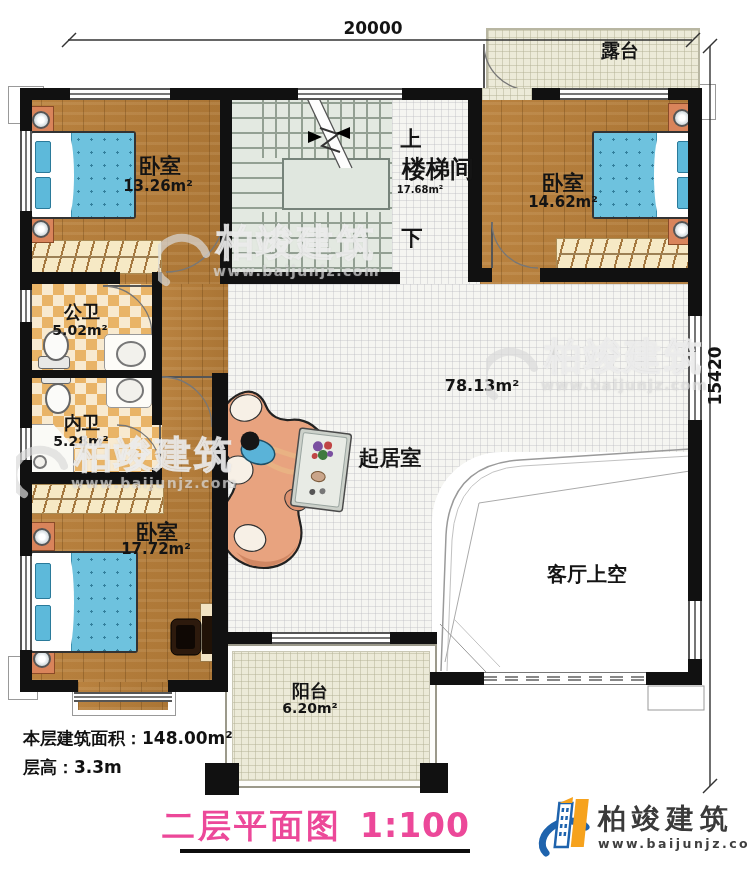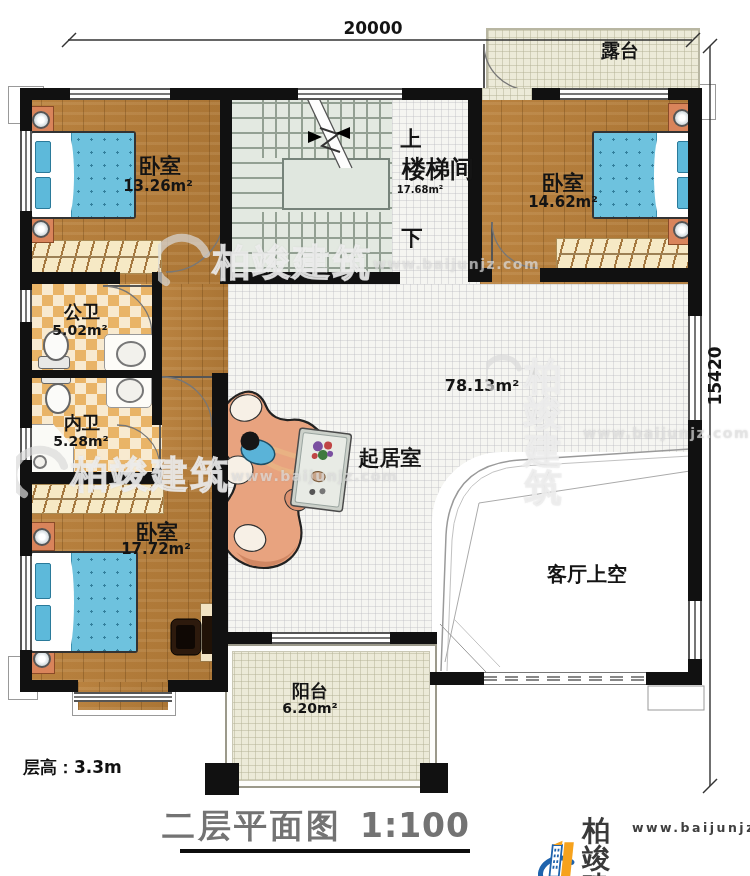--- a/index.html
+++ b/index.html
@@ -61,29 +61,29 @@
   .bowl{background:#fbfbf9;border:2px solid #666;border-radius:50%;}
   .shower{background:#fafaf6;border:1px solid #999;
     clip-path:polygon(0 0,58% 0,100% 42%,100% 100%,0 100%);}
   .cab{background:#f2e4c4;border:1px solid #9a7a4a;}
   
   .lbl{position:absolute;transform:translate(-50%,-50%);font-weight:bold;color:#141414;
     white-space:nowrap;z-index:6;line-height:1.15;}
   .note{position:absolute;font-weight:bold;color:#111;z-index:6;white-space:nowrap;}
   
   .wm{position:absolute;display:flex;align-items:flex-start;gap:3px;z-index:7;pointer-events:none;}
-  .wm-col{display:flex;flex-direction:row;align-items:center;margin-top:20px;}
+  .wm-col{display:flex;flex-direction:column;align-items:center;}
   .wm-big{font-size:37px;font-weight:bold;letter-spacing:3px;line-height:1;
     color:rgba(228,228,228,.30);-webkit-text-stroke:1.3px rgba(238,238,238,.85);
     text-shadow:0 0 2px rgba(140,140,140,.35);}
   .wm-url{font-size:14px;font-weight:bold;letter-spacing:1.5px;margin-top:2px;
     color:rgba(228,228,228,.65);text-shadow:0 0 2px rgba(140,140,140,.3);}
   
   .title{position:absolute;left:316px;top:826px;transform:translate(-50%,-50%);
-    font-size:33px;font-weight:bold;color:#737373;letter-spacing:3px;white-space:nowrap;z-index:6;}
+    font-size:33px;font-weight:bold;color:#ec4899;letter-spacing:3px;white-space:nowrap;z-index:6;}
   .title .scale{margin-left:18px;letter-spacing:1px;}
   .underline{position:absolute;left:180px;top:849px;width:290px;height:4px;background:#0d0d0d;z-index:6;}
   .logo{position:absolute;left:536px;top:797px;display:flex;align-items:center;gap:6px;z-index:6;}
   .logo-name{font-size:28px;font-weight:bold;color:#3a3a3a;letter-spacing:6px;line-height:1;}
   .logo-url{font-size:12.5px;font-weight:bold;color:#3f3f3f;letter-spacing:2.5px;margin-top:3px;}
   svg{display:block;}
 </style>
 </head>
 <body>
 
@@ -340,20 +340,21 @@
   <div class="wm" style="left:16px;top:436px;">
     <svg width="52" height="64" viewBox="0 0 52 64">
         <path d="M8 58 A26 24 -15 1 1 48 30" stroke="rgba(218,218,218,.7)" stroke-width="8" fill="none" stroke-linecap="round"></path>
       </svg>
     <div class="wm-col">
         <div class="wm-big">柏竣建筑</div>
     <div class="wm-url">www.baijunjz.com</div>
       </div>
   </div>
 
+  <div class="note" style="left:23px;top:727px;font-size:17px;">本层建筑面积：148.00m²</div>
   <div class="note" style="left:23px;top:756px;font-size:17px;">层高：3.3m</div>
 
   <div class="title">
     <span>二层平面图</span><span class="scale">1:100</span>
   </div>
   <div class="underline"></div>
 
   <div class="logo">
     <svg width="56" height="62" viewBox="0 0 56 62">
       <path d="M10 56 A24 18 -20 1 1 50 30" stroke="#1e63ad" stroke-width="7" fill="none" stroke-linecap="round"></path>

